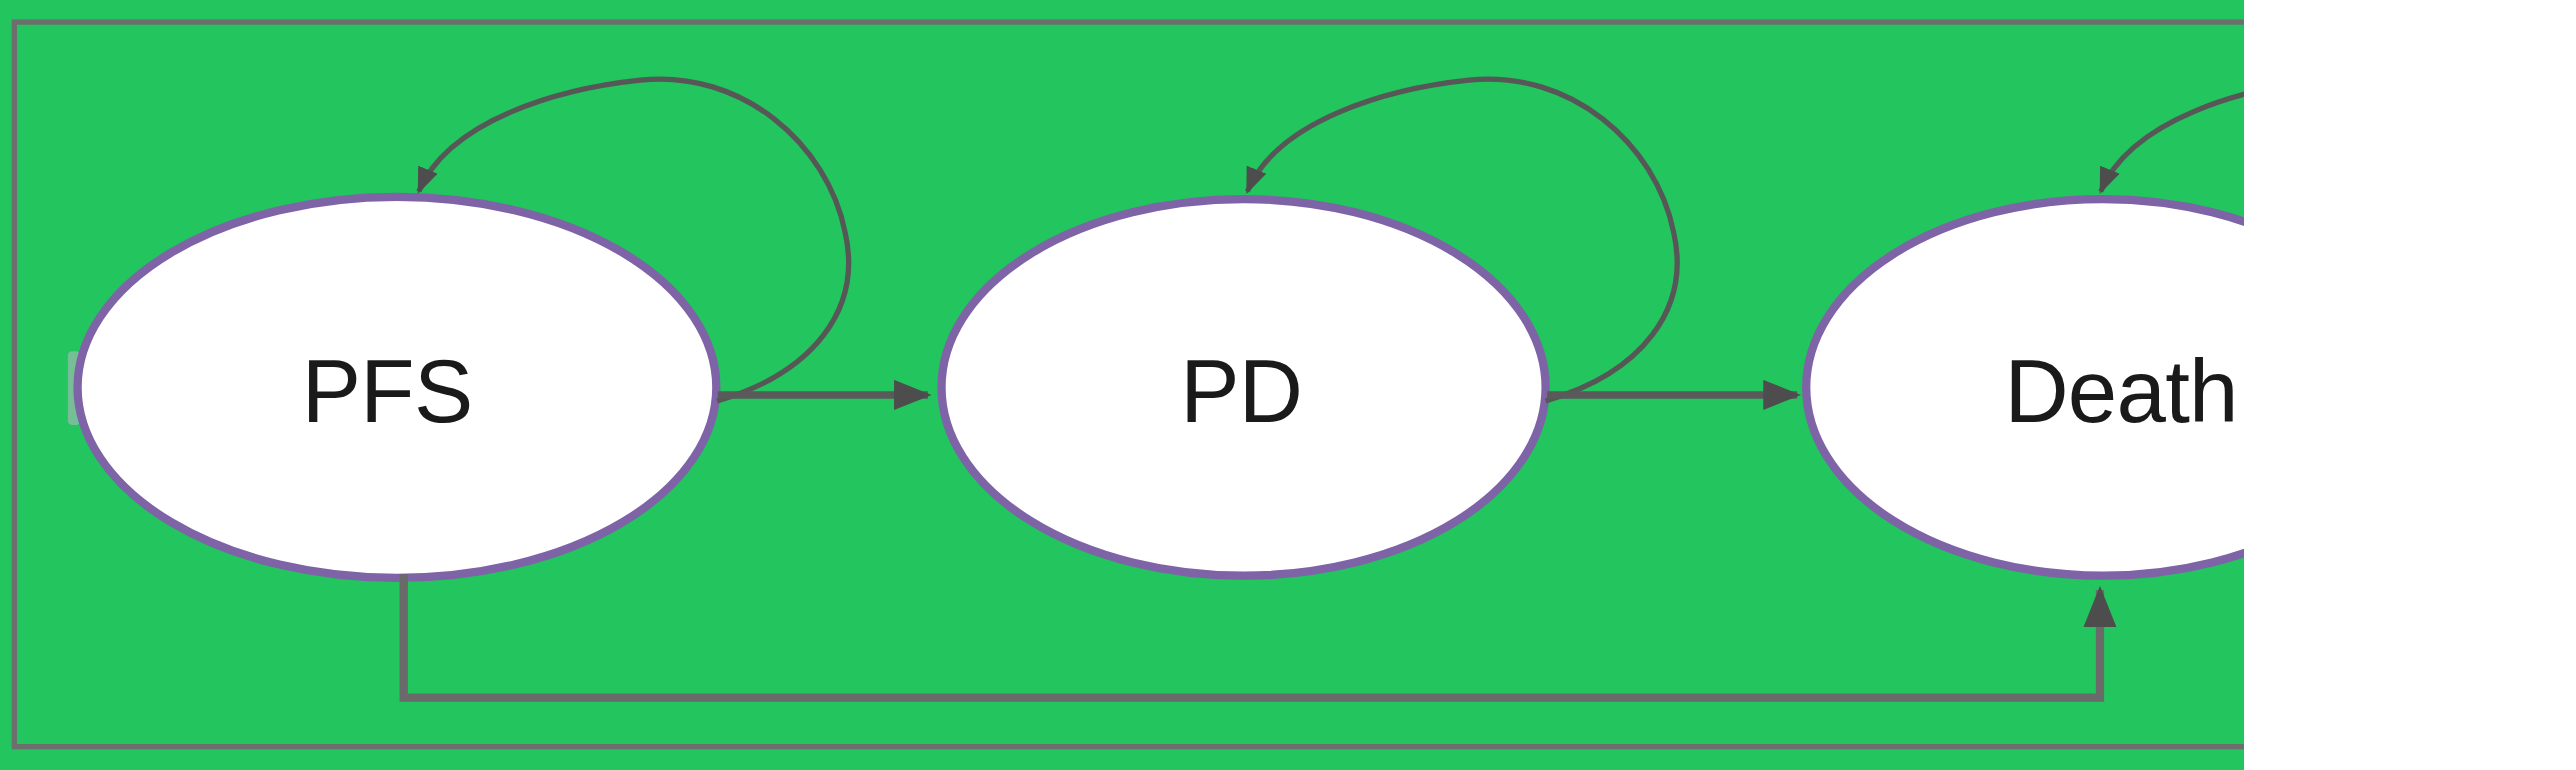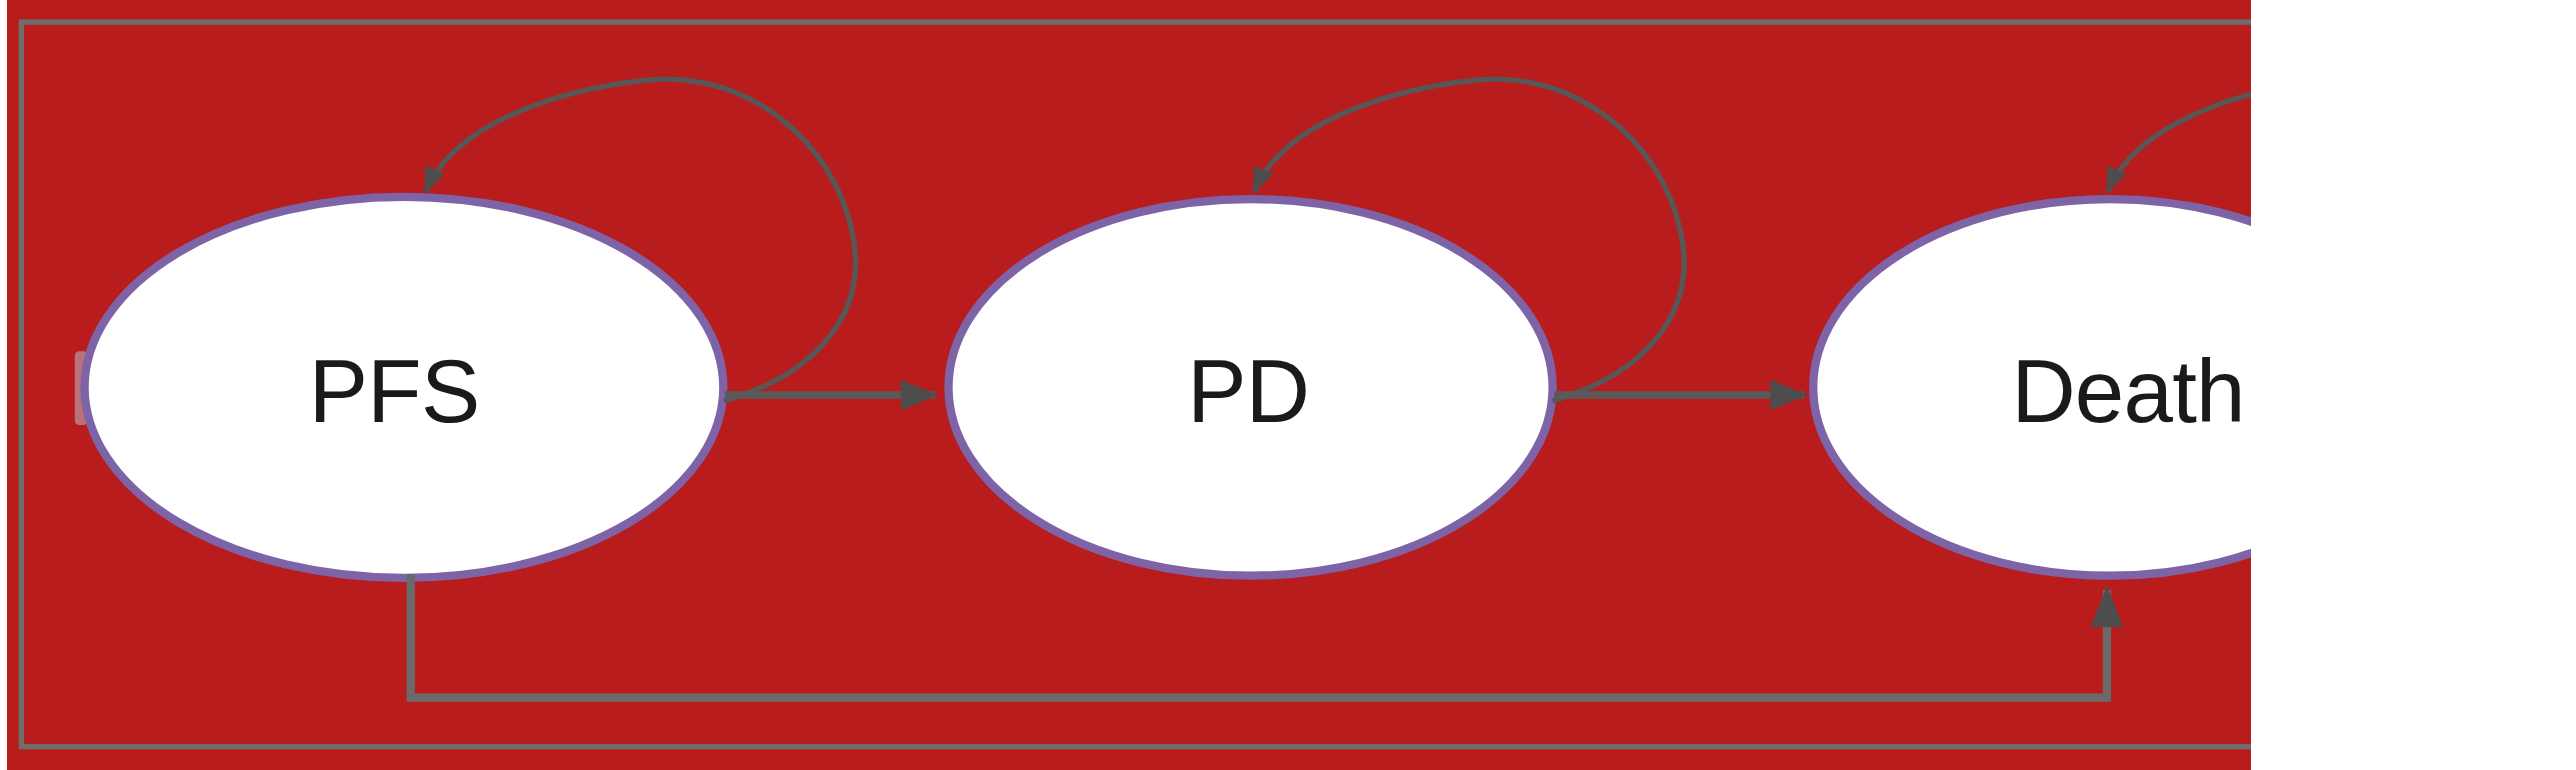--- a/index.html
+++ b/index.html
@@ -5,23 +5,22 @@
   html, body {
     margin: 0;
     padding: 0;
     background: #ffffff;
     font-family: "Liberation Sans", "DejaVu Sans", sans-serif;
   }
   .canvas {
     position: relative;
     width: 2244px;
     height: 771px;
-    background: #b91c1c;
+    background: #22c55e;
     overflow: hidden;
-    margin-left: 7px;
   }
   svg { display: block; }
   .state-label {
     font-family: "Liberation Sans", "DejaVu Sans", sans-serif;
     font-size: 118px;
     font-weight: 400;
     letter-spacing: -1px;
   }
 </style>
 </head>

